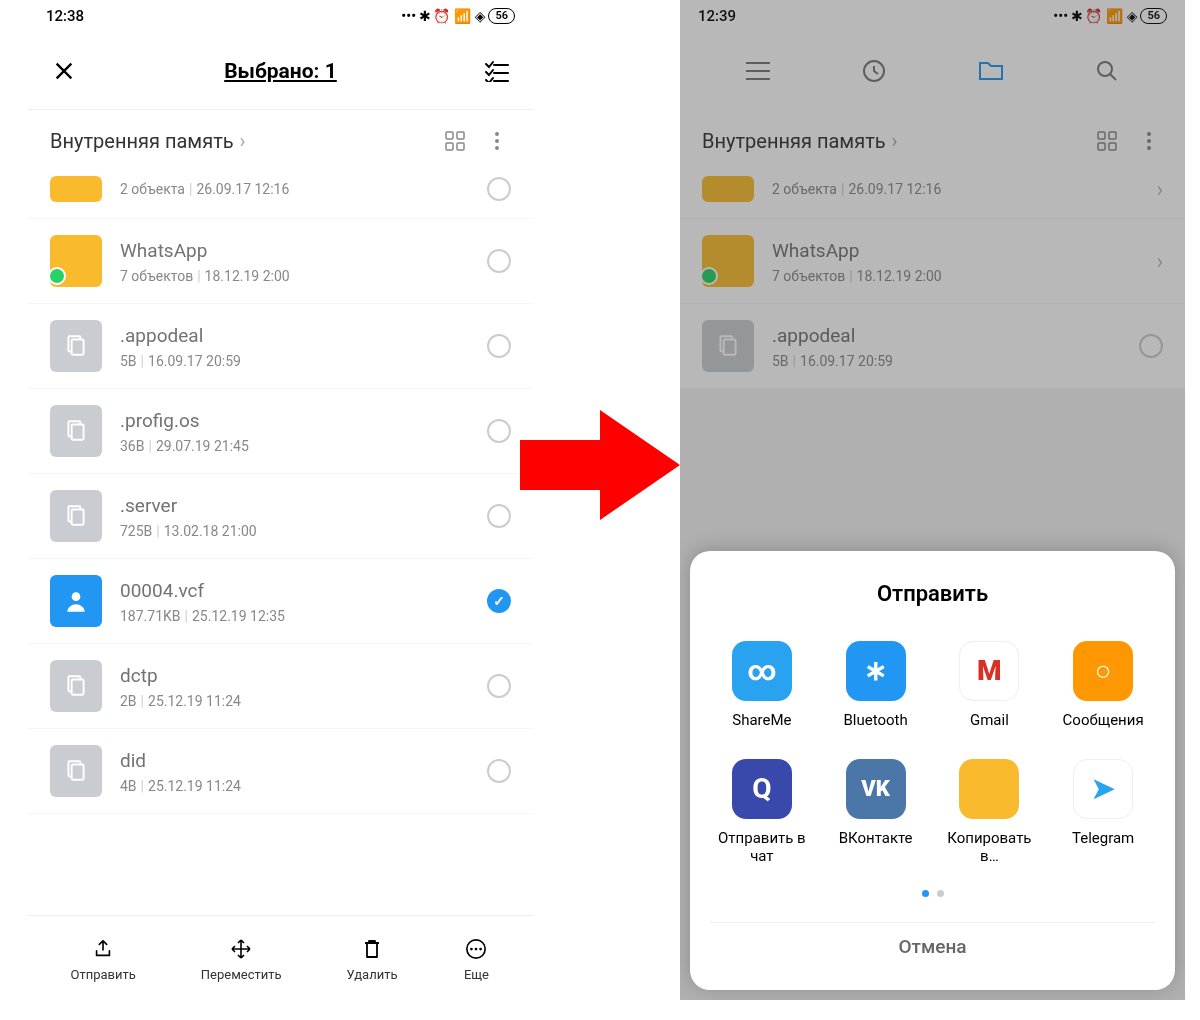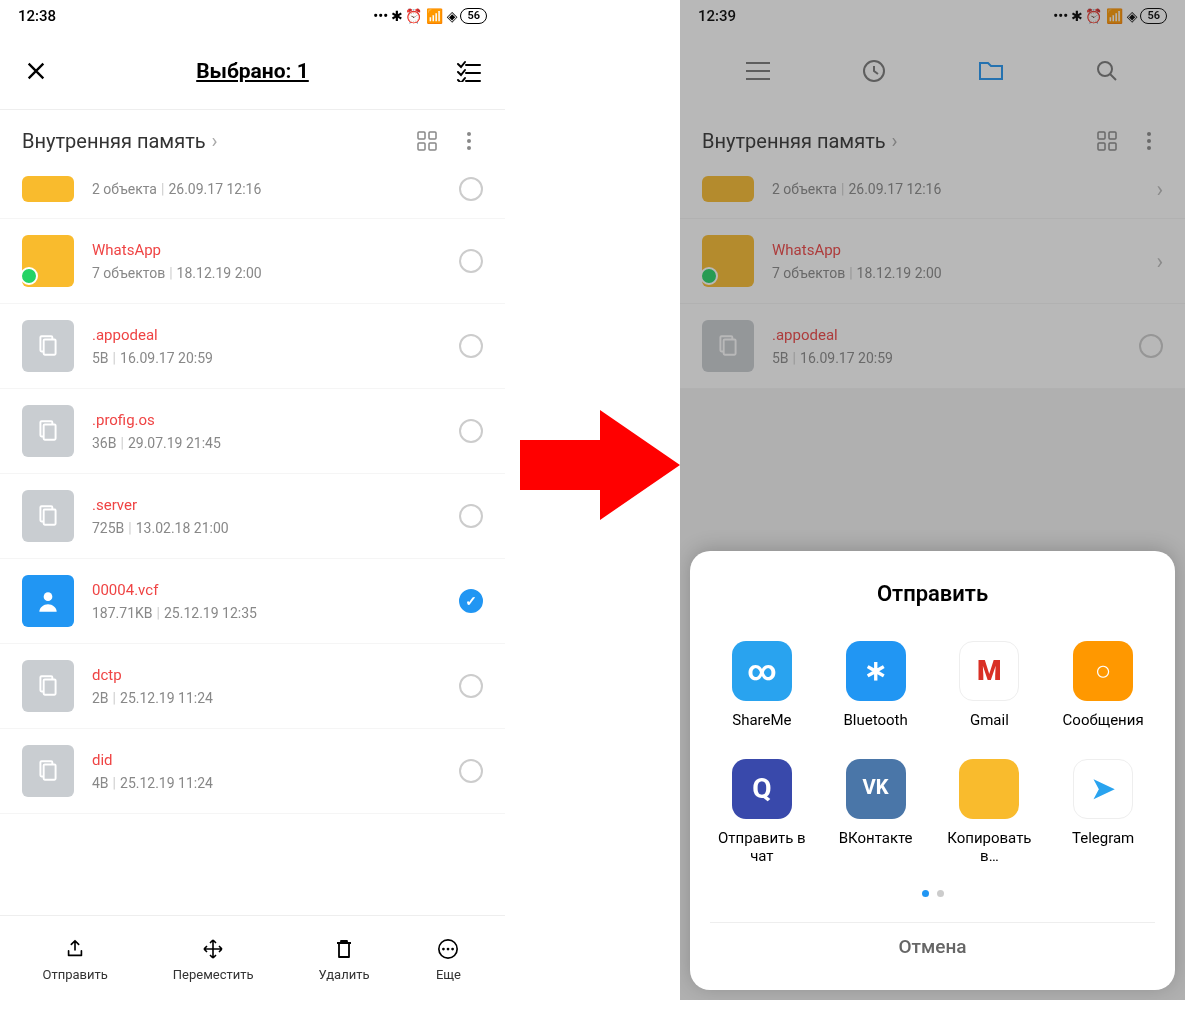--- a/index.html
+++ b/index.html
@@ -1,18 +1,18 @@
 <!DOCTYPE html>
 <html><head>
 <meta charset="utf-8">
 <style>
   * { box-sizing: border-box; margin: 0; padding: 0; font-family: -apple-system, "Segoe UI", Roboto, sans-serif; }
   body { width: 1200px; height: 1020px; background: #fff; position: relative; overflow: hidden;}
   .phone { position: absolute; width: 505px; height: 1000px; background: #fff; top: 0; overflow: hidden; }
-  .phone.left { left: 0; }
+  .phone.left { left: 28px; }
   .phone.right { left: 680px; background:#b0b0b0; }
   .status-bar { height: 32px; display: flex; align-items:center; justify-content:space-between; padding: 0 18px; font-size:15px; font-weight:500;}
   .status-right { display:flex; align-items:center; gap:3px; font-size:14px;}
   .battery-pill { border:1.5px solid #000; border-radius:10px; padding:0 6px; font-size:11px; line-height:14px; font-weight:600; display:inline-block;}
   .phone.right .status-bar, .phone.right .status-bar .battery-pill { color:#000; border-color:#000;}
   .phone.right .below-sheet { filter: contrast(0.85) brightness(0.78); background:#fff; pointer-events:none;}
   
   .header { height:78px; display:flex; align-items:center; justify-content:space-between; padding:0 22px; border-bottom:1px solid #eee;text-decoration:underline;}
   .header .title { font-size:21px; font-weight:700; flex:1; text-align:center;}
   .x-icon, .multi-icon { width:28px; height:28px; display:flex; align-items:center; justify-content:center;}
@@ -24,21 +24,21 @@
   .folder-ic.active { color:#2196f3;}
   
   .list { overflow:hidden; }
   .row { display:flex; align-items:center; padding:16px 22px; gap:18px; border-bottom:1px solid #f5f5f5; position:relative;justify-content:center;}
   .row .thumb { width:52px; height:52px; border-radius:6px; display:flex;align-items:center;justify-content:center; flex-shrink:0;}
   .thumb.folder { background:#f9bb2d;}
   .thumb.folder.wa::after { content:""; width:14px;height:14px;border-radius:50%;background:#25d366;border:2px solid #fff; position:absolute; left:20px; bottom:18px;}
   .thumb.file { background:#c9cdd1; color:#fff;}
   .thumb.contact { background:#2196f3; color:#fff;}
   .row-text { flex:1; min-width:0;}
-  .row-text .name { font-size:15px; color:#ef4444; margin-bottom:6px; white-space:nowrap; overflow:hidden; text-overflow:ellipsis;}
+  .row-text .name { font-size:19px; color:#737373; margin-bottom:6px; white-space:nowrap; overflow:hidden; text-overflow:ellipsis;}
   .row-text .meta { font-size:14px; color:#888;}
   .sep { color:#ccc; padding:0 4px;}
   .radio { width:24px;height:24px;border:2px solid #ccc;border-radius:50%; flex-shrink:0;}
   .radio.checked { background:#2196f3; border-color:#2196f3; display:flex;align-items:center;justify-content:center;}
   .radio.checked::after { content:"✓"; color:#fff; font-size:14px; font-weight:bold;}
   .row-chev { color:#bbb; font-size:22px;}
   
   .bottom-bar { position:absolute; bottom:0; left:0; right:0; height:85px; background:#fff; display:flex; justify-content:space-around; align-items:center; border-top:1px solid #eee; padding:0 10px;}
   .bb-item { display:flex; flex-direction:column; align-items:center; gap:4px; font-size:13px; color:#333;}
   .bb-item .ic { width:28px;height:28px;display:flex;align-items:center;justify-content:center;}
@@ -353,21 +353,21 @@
         <div class="share-item">
           <div class="app-ic" style="background:#ff9800;">○</div>
           <span>Сообщения</span>
         </div>
         <div class="share-item">
           <div class="app-ic" style="background:#3949ab;">Q</div>
           <span>Отправить в чат</span>
         </div>
         <div class="share-item">
           <div class="app-ic" style="background:#4a76a8;">
-            <span style="font-size:22px;font-weight:900;font-family:Liberation Mono, monospace;">VK</span>
+            <span style="font-size:22px;font-weight:900;">VK</span>
           </div>
           <span>ВКонтакте</span>
         </div>
         <div class="share-item">
           <div class="app-ic" style="background:#f9bb2d;"></div>
           <span>Копировать в…</span>
         </div>
         <div class="share-item">
           <div class="app-ic" style="background:#ffffff;border:1px solid #eee;">
             <span style="color:#29a3ef;">➤</span>

